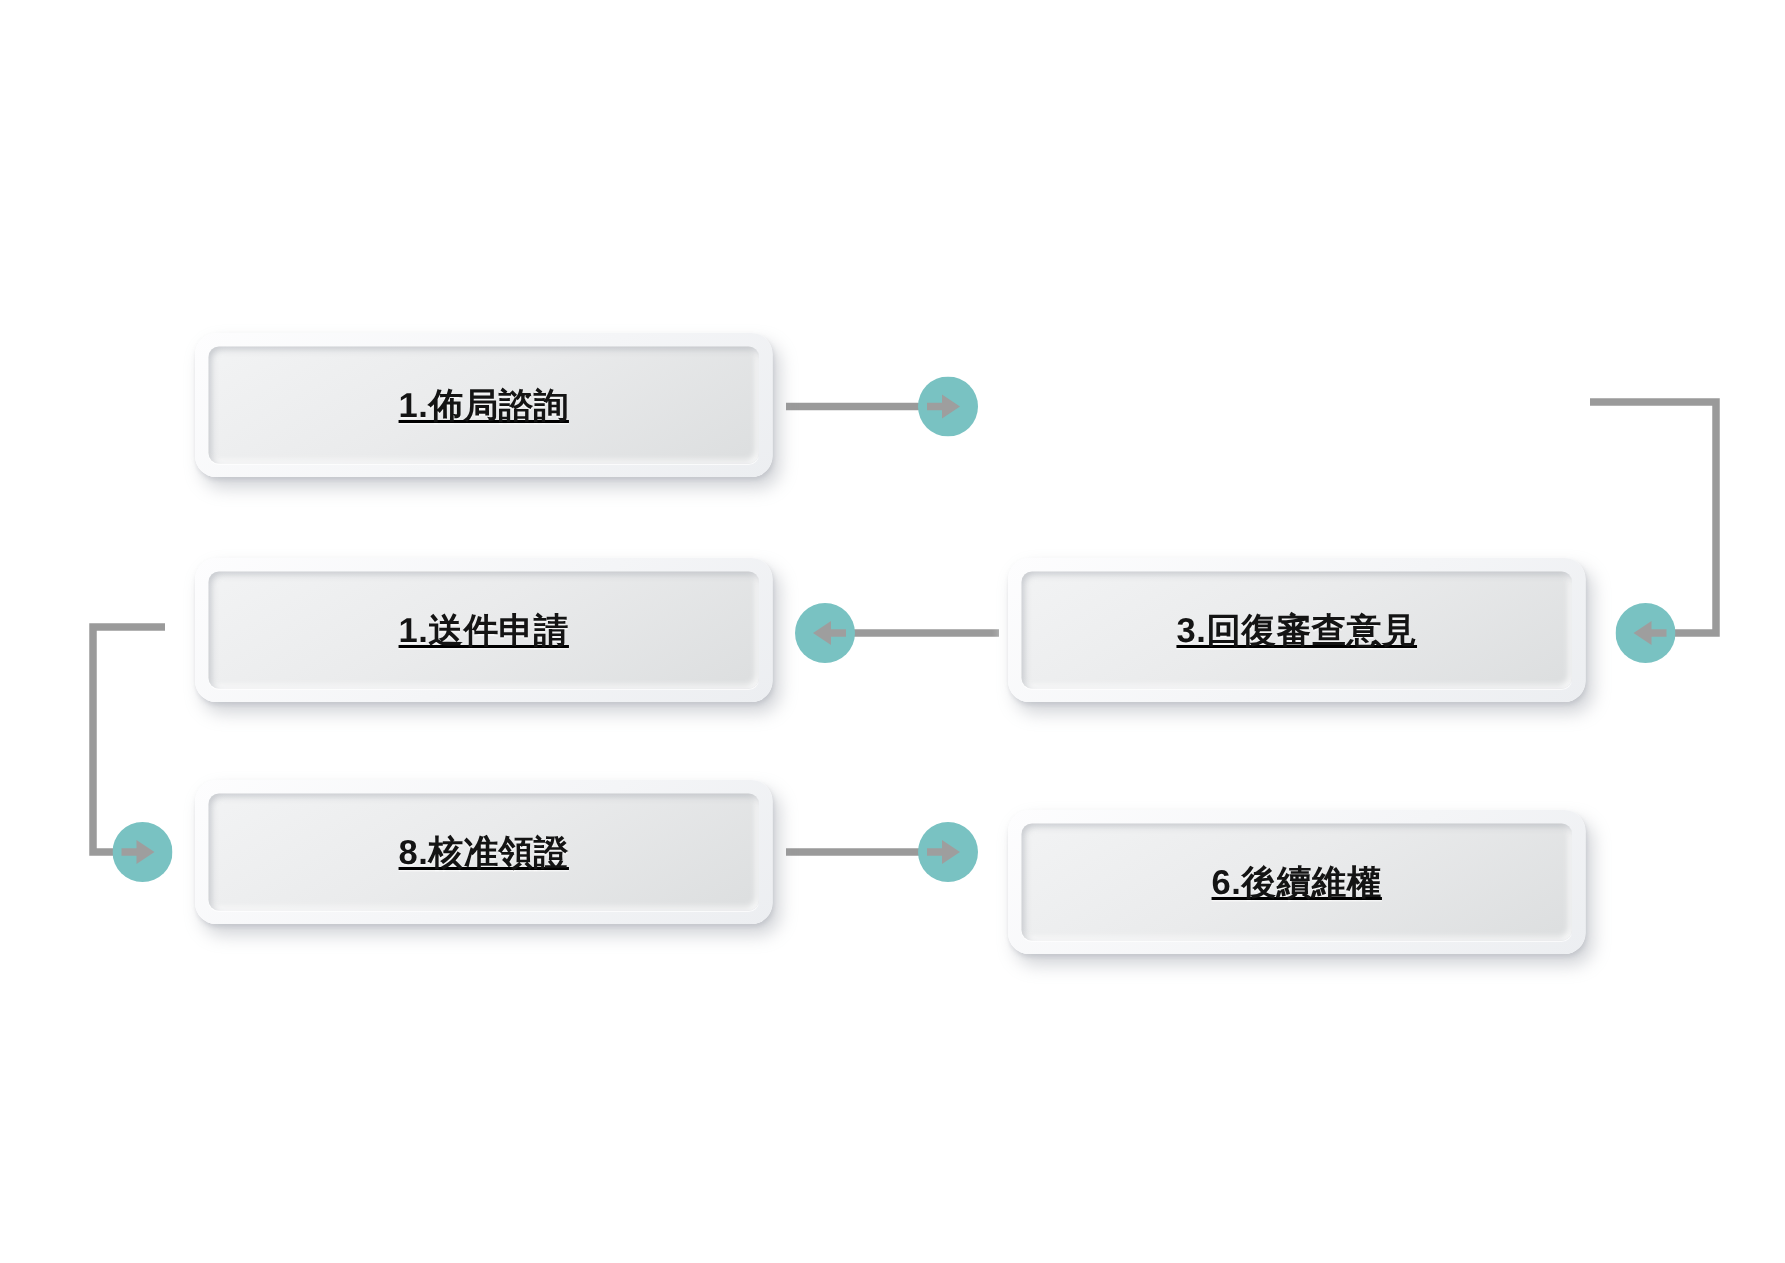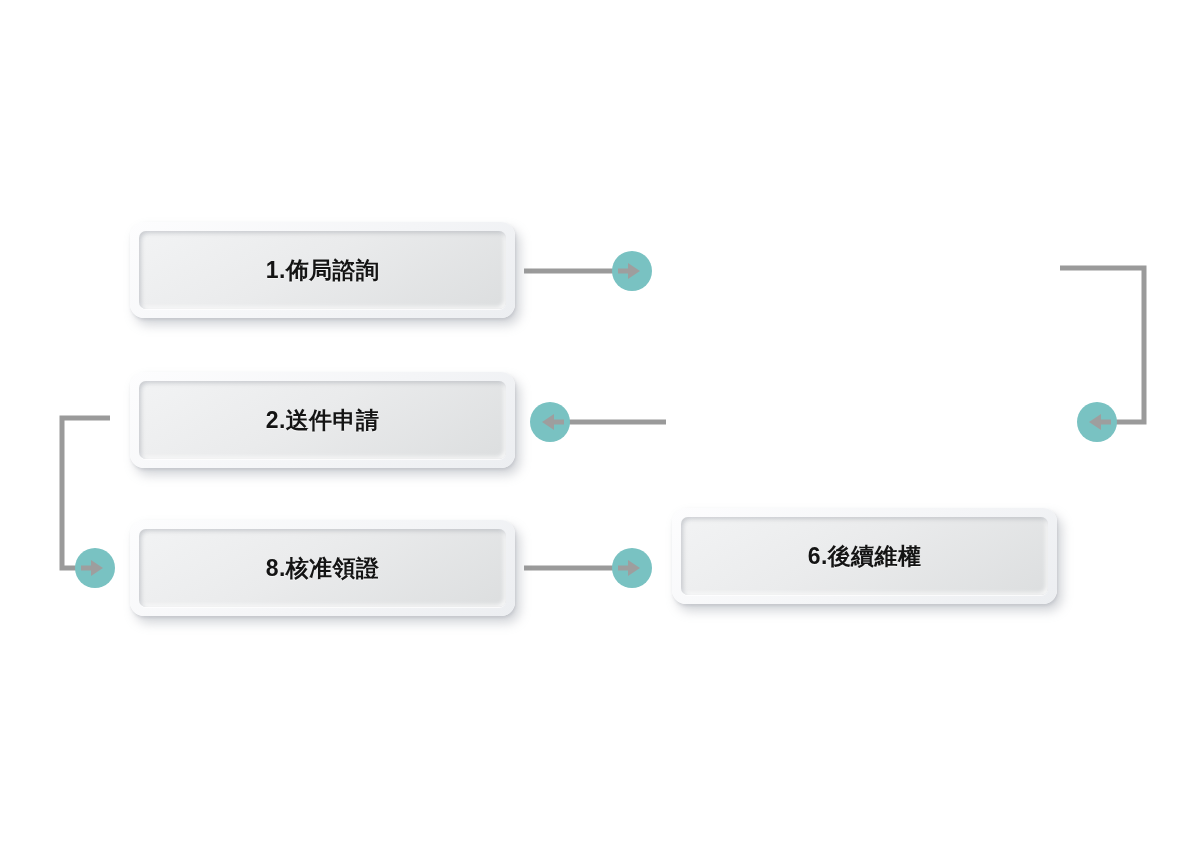--- a/index.html
+++ b/index.html
@@ -43,20 +43,21 @@
     box-sizing: border-box;
     width: 385px;
     height: 96px;
     padding: 9px;
     border-radius: 14px;
     background: linear-gradient(145deg, #fdfdfe 0%, #f4f5f7 55%, #eceef1 100%);
     box-shadow:
        5px 7px 11px rgba(150, 156, 165, 0.42),
        1px 2px 3px rgba(150, 156, 165, 0.28),
       -3px -3px 7px rgba(255, 255, 255, 0.95);
+    text-decoration: underline;
   }
 
   .step-inner {
     position: relative;
     box-sizing: border-box;
     width: 100%;
     height: 100%;
     border-radius: 7px;
     display: flex;
     align-items: center;
@@ -76,21 +77,21 @@
     white-space: nowrap;
     text-shadow: 0 1px 0 rgba(255,255,255,0.55);
   }
 
   
   #step-1 { left: 130px; top: 222px; }
   #step-2 { left: 672px; top: 222px; }
   #step-3 { left: 672px; top: 372px; }
   #step-4 { left: 130px; top: 372px; }
   #step-5 { left: 130px; top: 520px; }
-  #step-6 { left: 672px; top: 508px; }
+  #step-6 { left: 672px; top: 540px; }
 
   
   .arrow-node {
     position: absolute;
     z-index: 3;
     width: 40px;
     height: 40px;
     border-radius: 50%;
     display: flex;
     align-items: center;
@@ -124,24 +125,29 @@
     </g>
   </svg>
 
   <div class="step-card" id="step-1">
     <div class="step-inner">
       <span class="step-label">1.佈局諮詢</span>
     </div>
   </div>
 
 
+  <div class="step-card" id="step-3">
+    <div class="step-inner">
+      <span class="step-label">3.回復審查意見</span>
+    </div>
+  </div>
 
   <div class="step-card" id="step-4">
     <div class="step-inner">
-      <span class="step-label">2.送件申請</span>
+      <span class="step-label">1.送件申請</span>
     </div>
   </div>
 
   <div class="step-card" id="step-5">
     <div class="step-inner">
       <span class="step-label">8.核准領證</span>
     </div>
   </div>
 
   <div class="step-card" id="step-6">

